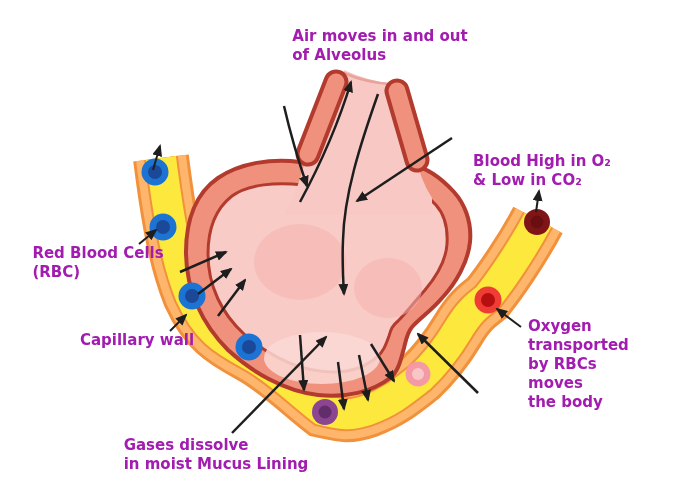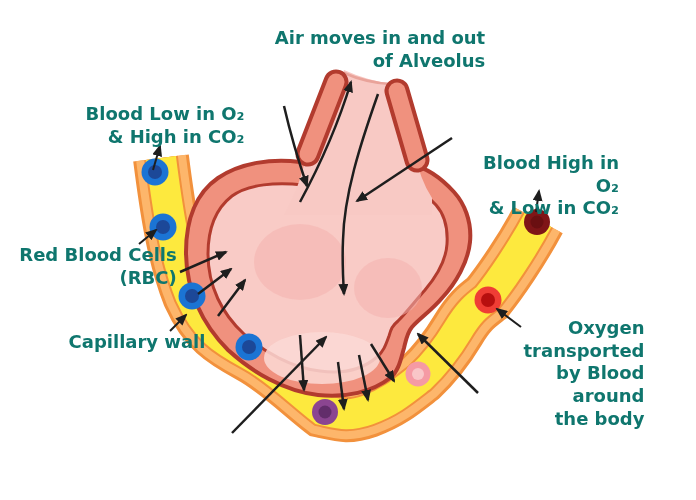--- a/index.html
+++ b/index.html
@@ -3,22 +3,22 @@
 <meta charset="utf-8">
 <style>
   html,body{margin:0;padding:0;background:#fff;}
   .stage{
     position:relative;width:696px;height:500px;background:#ffffff;overflow:hidden;
     font-family:"DejaVu Sans","Liberation Sans",sans-serif;
   }
   .stage svg{position:absolute;left:0;top:0;}
   .lbl{
     position:absolute;transform:translateX(-50%);
-    text-align:right;white-space:pre-line;
-    font-size:18px;font-weight:600;line-height:1.26;color:#0f766e;
+    text-align:left;white-space:pre-line;
+    font-size:15px;font-weight:600;line-height:1.26;color:#a21caf;
   }
 </style>
 </head>
 <body>
 
 <div class="stage">
 
   <svg width="696" height="500" viewBox="0 0 696 500">
     <defs>
       <marker id="ah" viewBox="0 0 12 10" refX="10" refY="5" markerWidth="12" markerHeight="10" orient="auto" markerUnits="userSpaceOnUse">
@@ -110,23 +110,23 @@
       <line stroke-width="2" x1="170" y1="331" x2="186" y2="315" marker-end="url(#ah)"></line>
       <line x1="232" y1="433" x2="326" y2="337" marker-end="url(#ah)"></line>
       <line x1="478" y1="393" x2="418" y2="334" marker-end="url(#ah)"></line>
       <line stroke-width="2" x1="521" y1="327" x2="497" y2="309" marker-end="url(#ah)"></line>
       <line stroke-width="2" x1="536" y1="212" x2="539" y2="191" marker-end="url(#ah)"></line>
     </g>
   </svg>
 
   <div class="lbl" style="left:380px;top:27px">Air moves in and out
 of Alveolus</div>
-  <div class="lbl" style="left:165px;top:103px">Blood Low in O₂
-&amp; High in CO₂</div>
   <div class="lbl" style="left:542px;top:152px">Blood High in O₂
 &amp; Low in CO₂</div>
   <div class="lbl" style="left:98px;top:244px">Red Blood Cells
 (RBC)</div>
   <div class="lbl" style="left:137px;top:331px">Capillary wall</div>
+  <div class="lbl" style="left:216px;top:436px">Gases dissolve
+in moist Mucus Lining</div>
   <div class="lbl" style="left:584px;top:317px">Oxygen transported
-by Blood around
+by RBCs moves
 the body</div>
 </div>
 
 </body></html>

